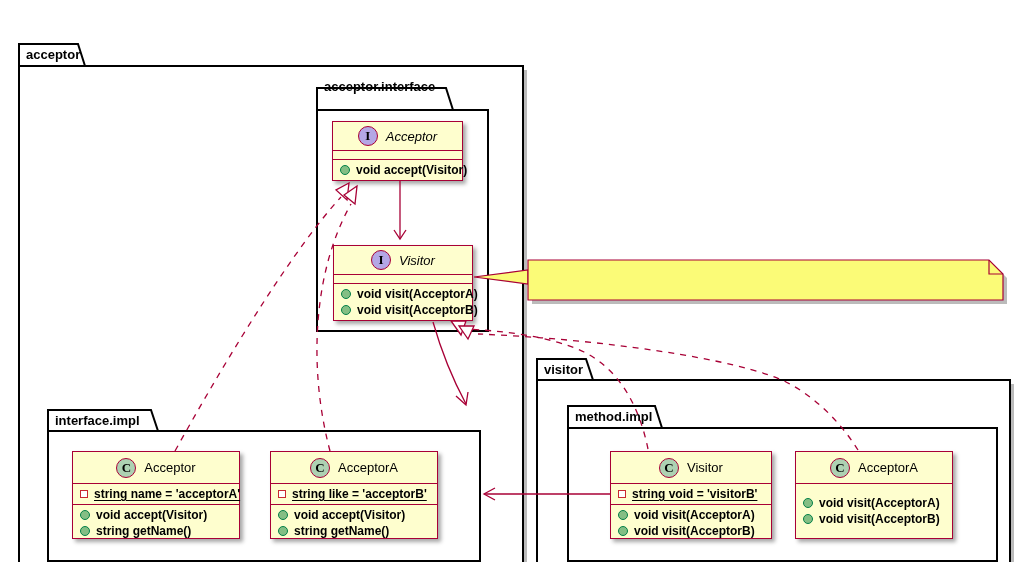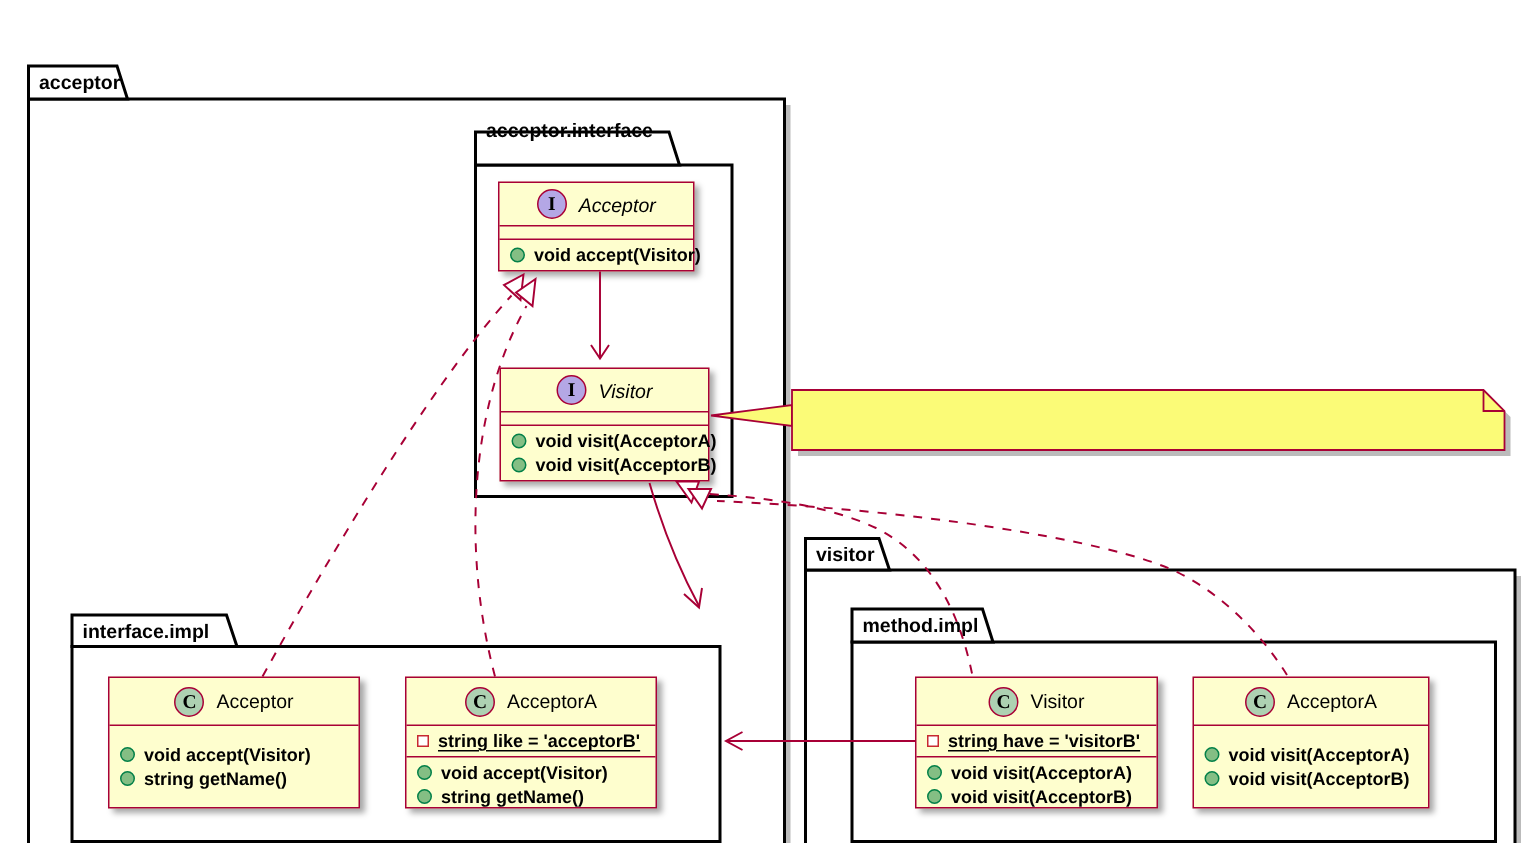--- a/index.html
+++ b/index.html
@@ -153,20 +153,26 @@
         <span>void visit(AcceptorB)</span>
       </div>
     </div>
   </div>
 
   <div class="uml-box" style="left:72px;top:413px;width:168px;height:88px;">
     <div class="uml-head head-class">
       <span class="circ circ-c">C</span>
       <span class="uml-name">Acceptor</span>
     </div>
+    <div class="compartment fields">
+      <div class="member">
+        <span class="ic-square"></span>
+        <span class="u">string name = 'acceptorA'</span>
+      </div>
+    </div>
     <div class="compartment methods">
       <div class="member">
         <span class="ic-dot"></span>
         <span>void accept(Visitor)</span>
       </div>
       <div class="member">
         <span class="ic-dot"></span>
         <span>string getName()</span>
       </div>
     </div>
@@ -196,21 +202,21 @@
   </div>
 
   <div class="uml-box" style="left:610px;top:413px;width:162px;height:88px;">
     <div class="uml-head head-class">
       <span class="circ circ-c">C</span>
       <span class="uml-name">Visitor</span>
     </div>
     <div class="compartment fields">
       <div class="member">
         <span class="ic-square"></span>
-        <span class="u">string have = 'visitorB'</span>
+        <span class="u">string void = 'visitorB'</span>
       </div>
     </div>
     <div class="compartment methods">
       <div class="member">
         <span class="ic-dot"></span>
         <span>void visit(AcceptorA)</span>
       </div>
       <div class="member">
         <span class="ic-dot"></span>
         <span>void visit(AcceptorB)</span>

